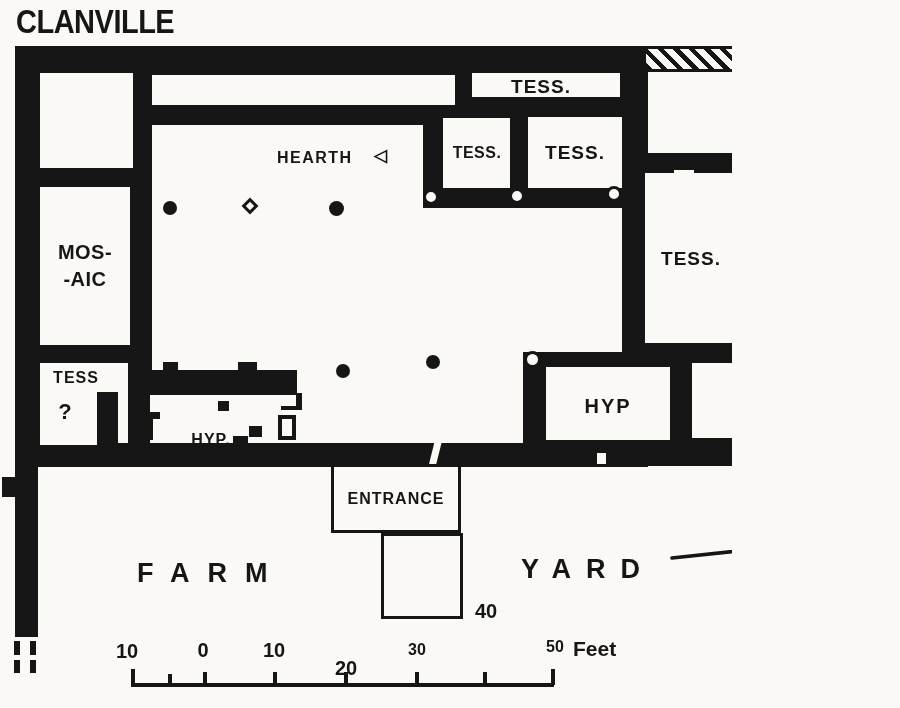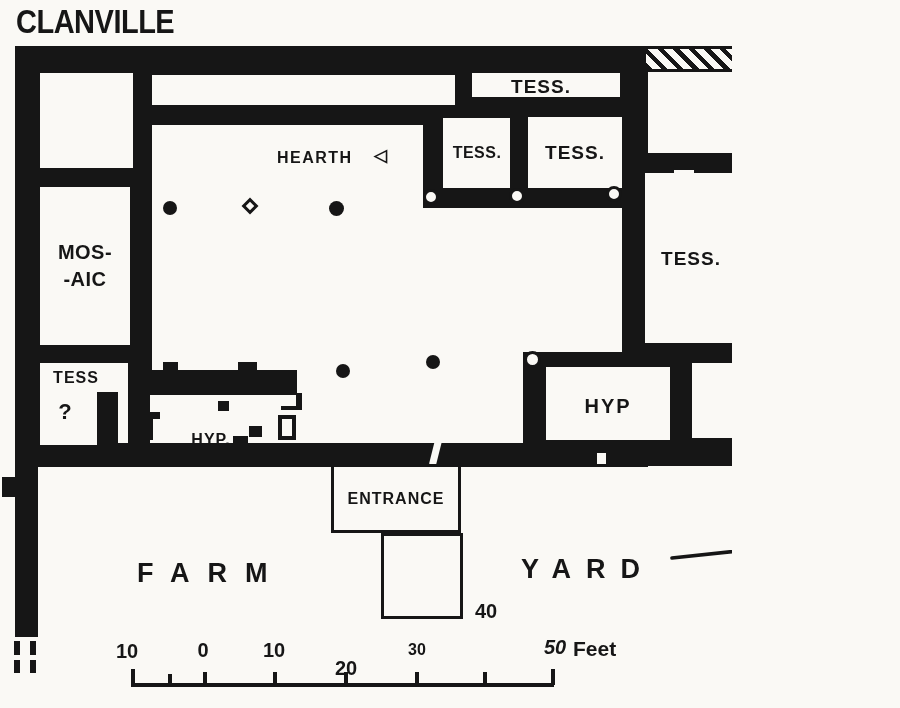--- a/index.html
+++ b/index.html
@@ -132,17 +132,17 @@
     <div class="tick" style="left:344px; top:672px; height:13px;"></div>
     <div class="tick" style="left:415px; top:672px; height:13px;"></div>
     <div class="tick" style="left:483px; top:672px; height:13px;"></div>
     <div class="tick" style="left:551px; top:669px; height:16px;"></div>
     <div class="lbl ctr" style="left:127px; top:651px; font-size:20px;">10</div>
     <div class="lbl ctr" style="left:203px; top:650px; font-size:20px;">0</div>
     <div class="lbl ctr" style="left:274px; top:650px; font-size:20px;">10</div>
     <div class="lbl ctr" style="left:346px; top:650px; font-size:20px;margin-top:18px;">20</div>
     <div class="lbl ctr" style="left:417px; top:650px; font-size:16px;">30</div>
     <div class="lbl ctr" style="left:486px; top:611px; font-size:20px;">40</div>
-    <div class="lbl ctr" style="left:555px; top:647px; font-size:20px;font-style:italic;">50</div>
+    <div class="lbl ctr" style="left:555px; top:647px; font-size:16px;">50</div>
     <div class="lbl" style="left:573px; top:638px; font-size:21px;">Feet</div>
   </div>
 
 </div>
 
 </body></html>

